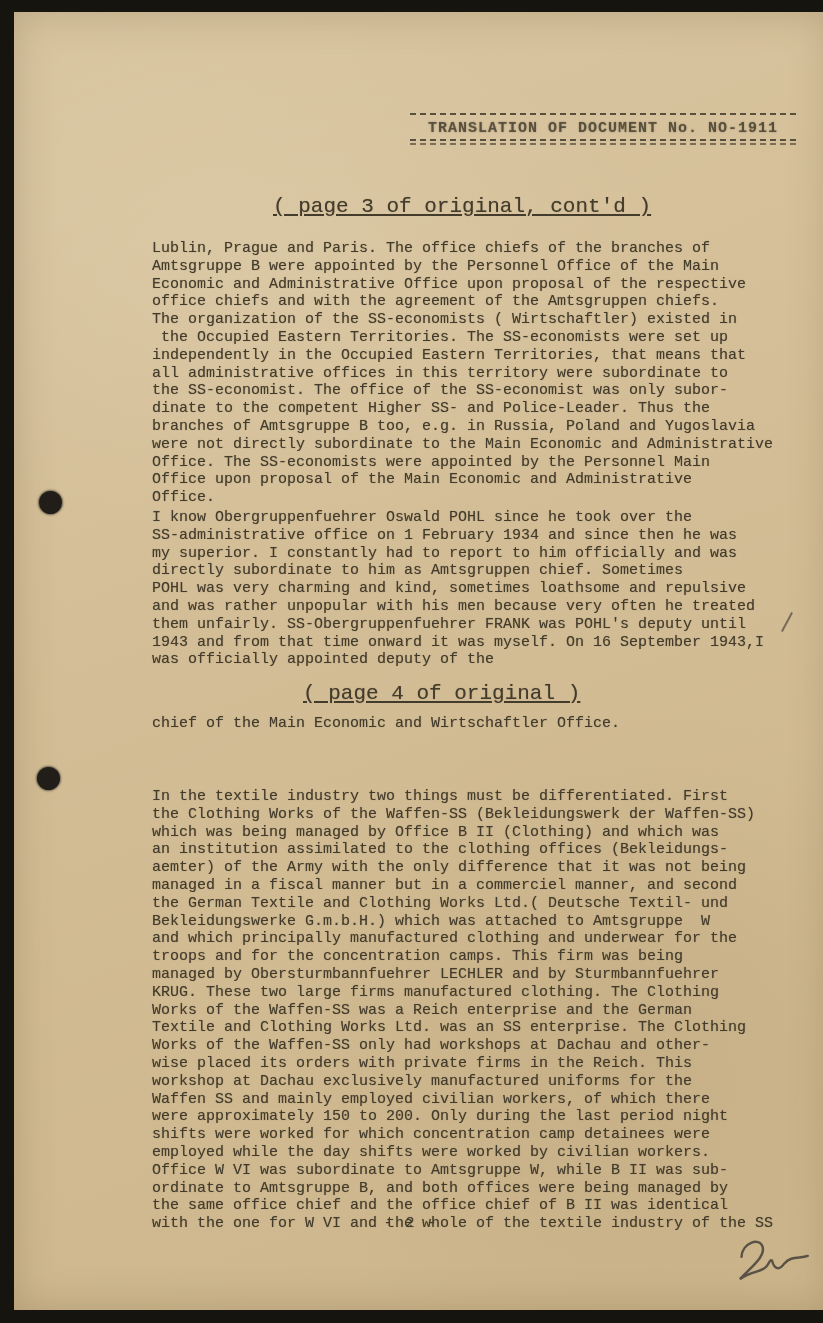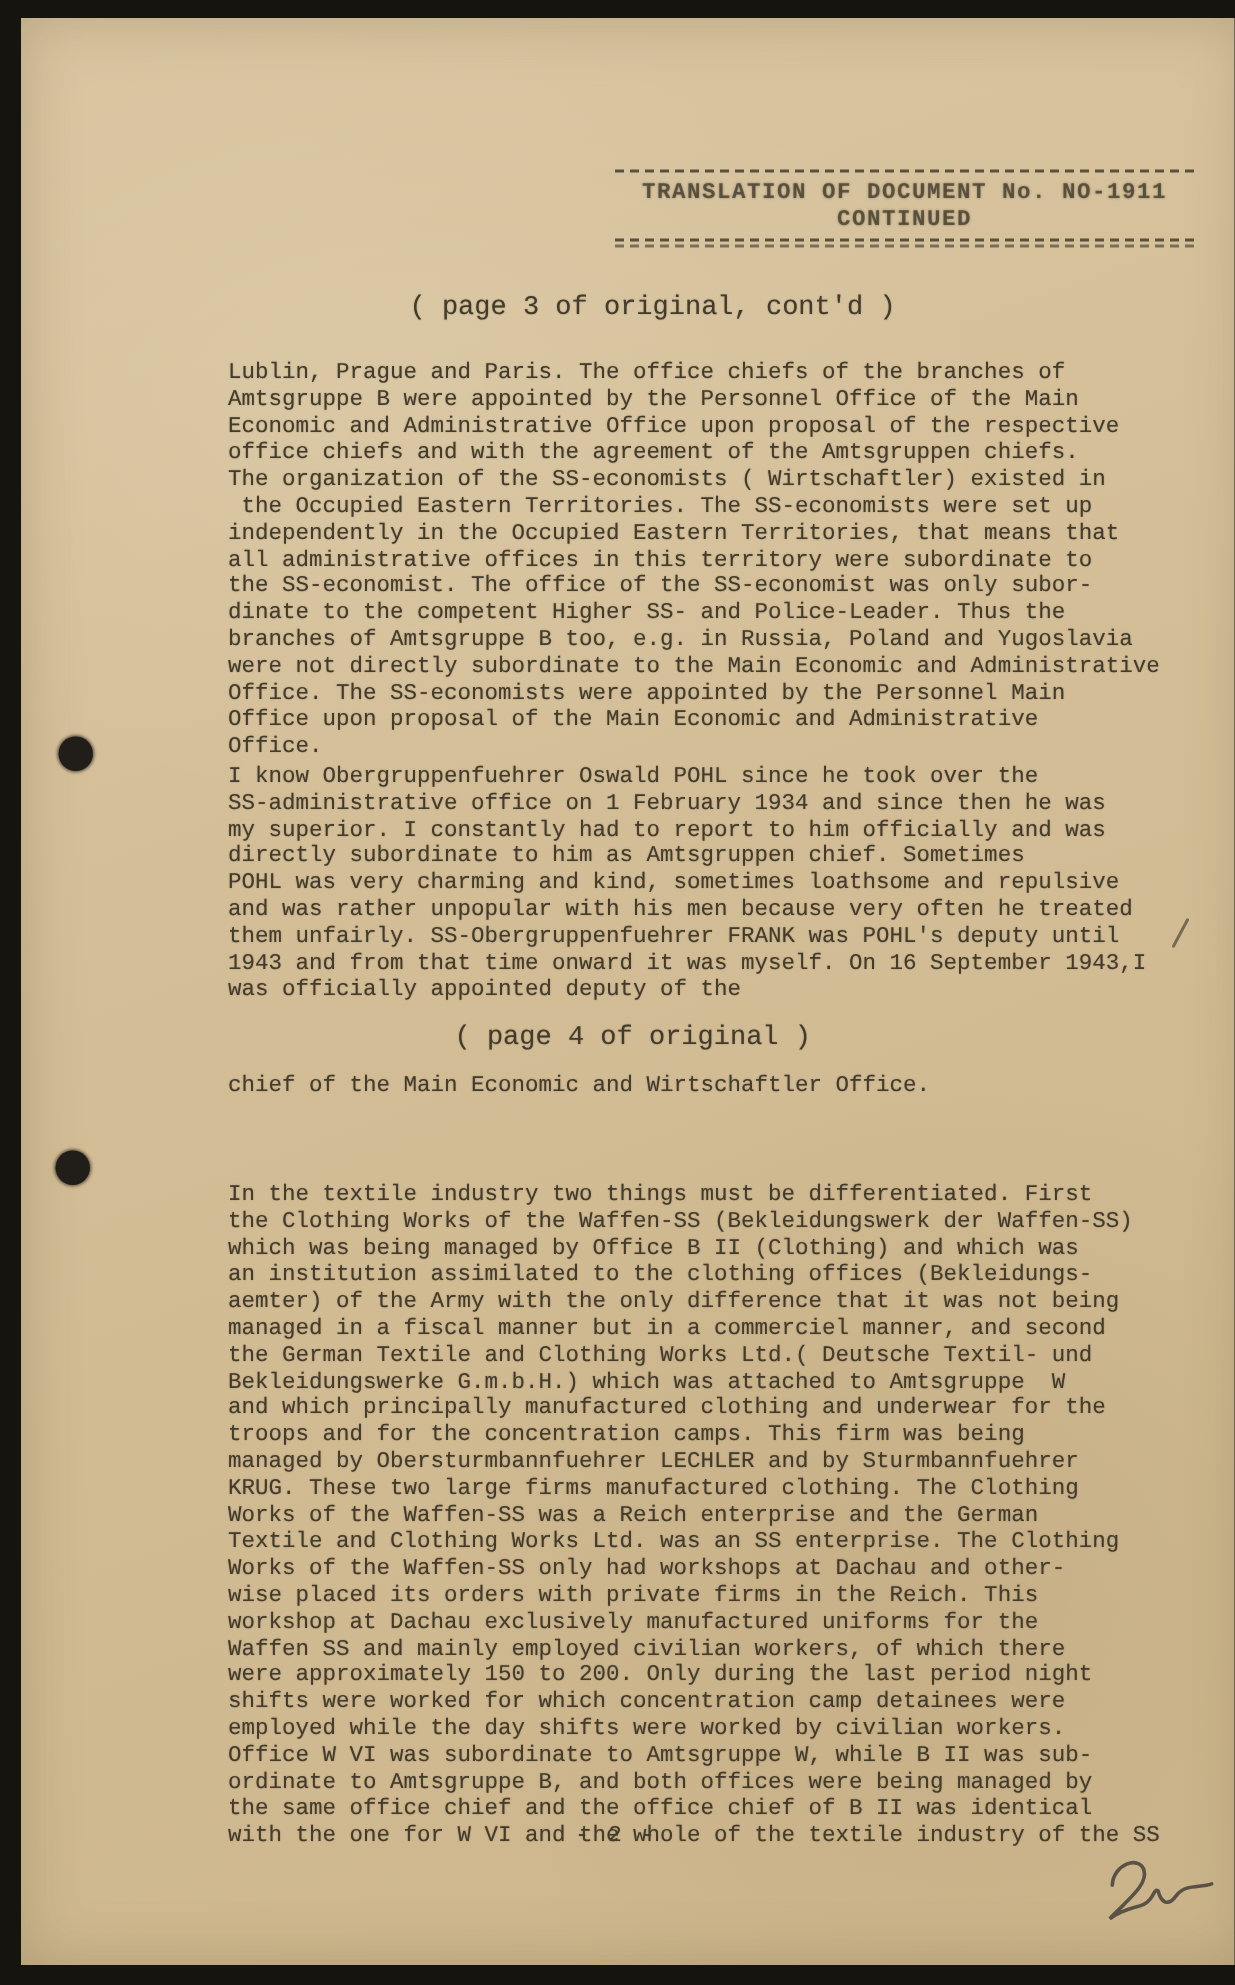--- a/index.html
+++ b/index.html
@@ -44,21 +44,22 @@
     height:0;
     border-top:2px dashed rgba(47,42,30,0.75);
     margin:2px 0;
   }
   .stamp-rule.light{border-top:2px dashed rgba(47,42,30,0.55);}
   .stamp .l1{padding-top:3px;}
   .stamp .l2{padding:1px 0 2px 0;}
   .heading{
     position:absolute;
     white-space:pre;
-    font-size:18px;
+    font-size:21px;
+    text-decoration:underline;
   }
   .hole{
     position:absolute;width:23px;height:23px;border-radius:50%;
     background:#211e19;
     box-shadow:0 0 2px 1px rgba(33,30,25,0.6);
   }
   .footer-page-num{
     position:absolute;left:0;top:1203px;width:794px;
     text-align:center;font-size:15px;letter-spacing:2px;
   }
@@ -73,21 +74,20 @@
   }
 </style>
 </head>
 <body>
 
 <div class="paper">
 
   <div class="stamp">
     <div class="stamp-rule"></div>
     <div class="l1">TRANSLATION OF DOCUMENT No. NO-1911</div>
-    <div class="l2">CONTINUED</div>
     <div class="stamp-rule"></div>
     <div class="stamp-rule light"></div>
   </div>
 
   <div class="hole" style="left:25px;top:479px;"></div>
   <div class="hole" style="left:23px;top:755px;"></div>
 
   <div class="heading typewriter" style="left:259px;top:183px;">( page 3 of original, cont'd )</div>
 
   <div class="line-block typewriter" style="left:138px;top:228px;">Lublin, Prague and Paris. The office chiefs of the branches of

